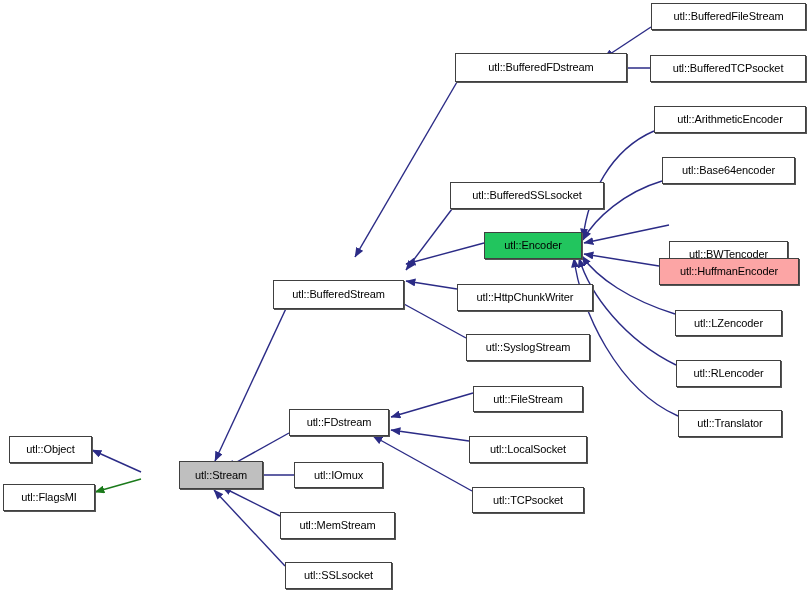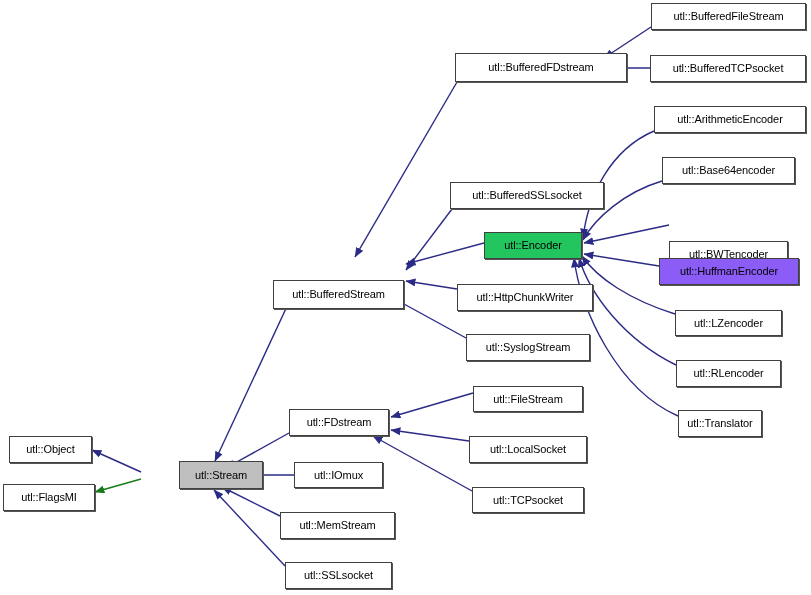--- a/index.html
+++ b/index.html
@@ -144,27 +144,27 @@
       </div>
       <div class="node" style="left: 654px; top: 106px; width: 152px; height: 27px; border-color: rgb(64, 64, 64); background: rgb(255, 255, 255);">
         <span class="node-label">utl::ArithmeticEncoder</span>
       </div>
       <div class="node" style="left: 662px; top: 157px; width: 133px; height: 27px; border-color: rgb(64, 64, 64); background: rgb(255, 255, 255);">
         <span class="node-label">utl::Base64encoder</span>
       </div>
       <div class="node" style="left: 669px; top: 208px; width: 119px; height: 26px; border-color: rgb(64, 64, 64); background: rgb(255, 255, 255); margin-top: 33px;">
         <span class="node-label">utl::BWTencoder</span>
       </div>
-      <div class="node" style="left: 659px; top: 258px; width: 140px; height: 27px; border-color: rgb(64, 64, 64); background: #8b5cf6;">
+      <div class="node" style="left: 659px; top: 258px; width: 140px; height: 27px; border-color: rgb(64, 64, 64); background: #fca5a5;">
         <span class="node-label">utl::HuffmanEncoder</span>
       </div>
       <div class="node" style="left: 675px; top: 310px; width: 107px; height: 26px; border-color: rgb(64, 64, 64); background: rgb(255, 255, 255);">
         <span class="node-label">utl::LZencoder</span>
       </div>
       <div class="node" style="left: 676px; top: 360px; width: 105px; height: 27px; border-color: rgb(64, 64, 64); background: rgb(255, 255, 255);">
         <span class="node-label">utl::RLencoder</span>
       </div>
-      <div class="node" style="left: 678px; top: 410px; width: 84px; height: 27px; border-color: rgb(64, 64, 64); background: rgb(255, 255, 255);">
+      <div class="node" style="left: 678px; top: 410px; width: 104px; height: 27px; border-color: rgb(64, 64, 64); background: rgb(255, 255, 255);">
         <span class="node-label">utl::Translator</span>
       </div>
     </div>
 
 </div>
 
 </body></html>

